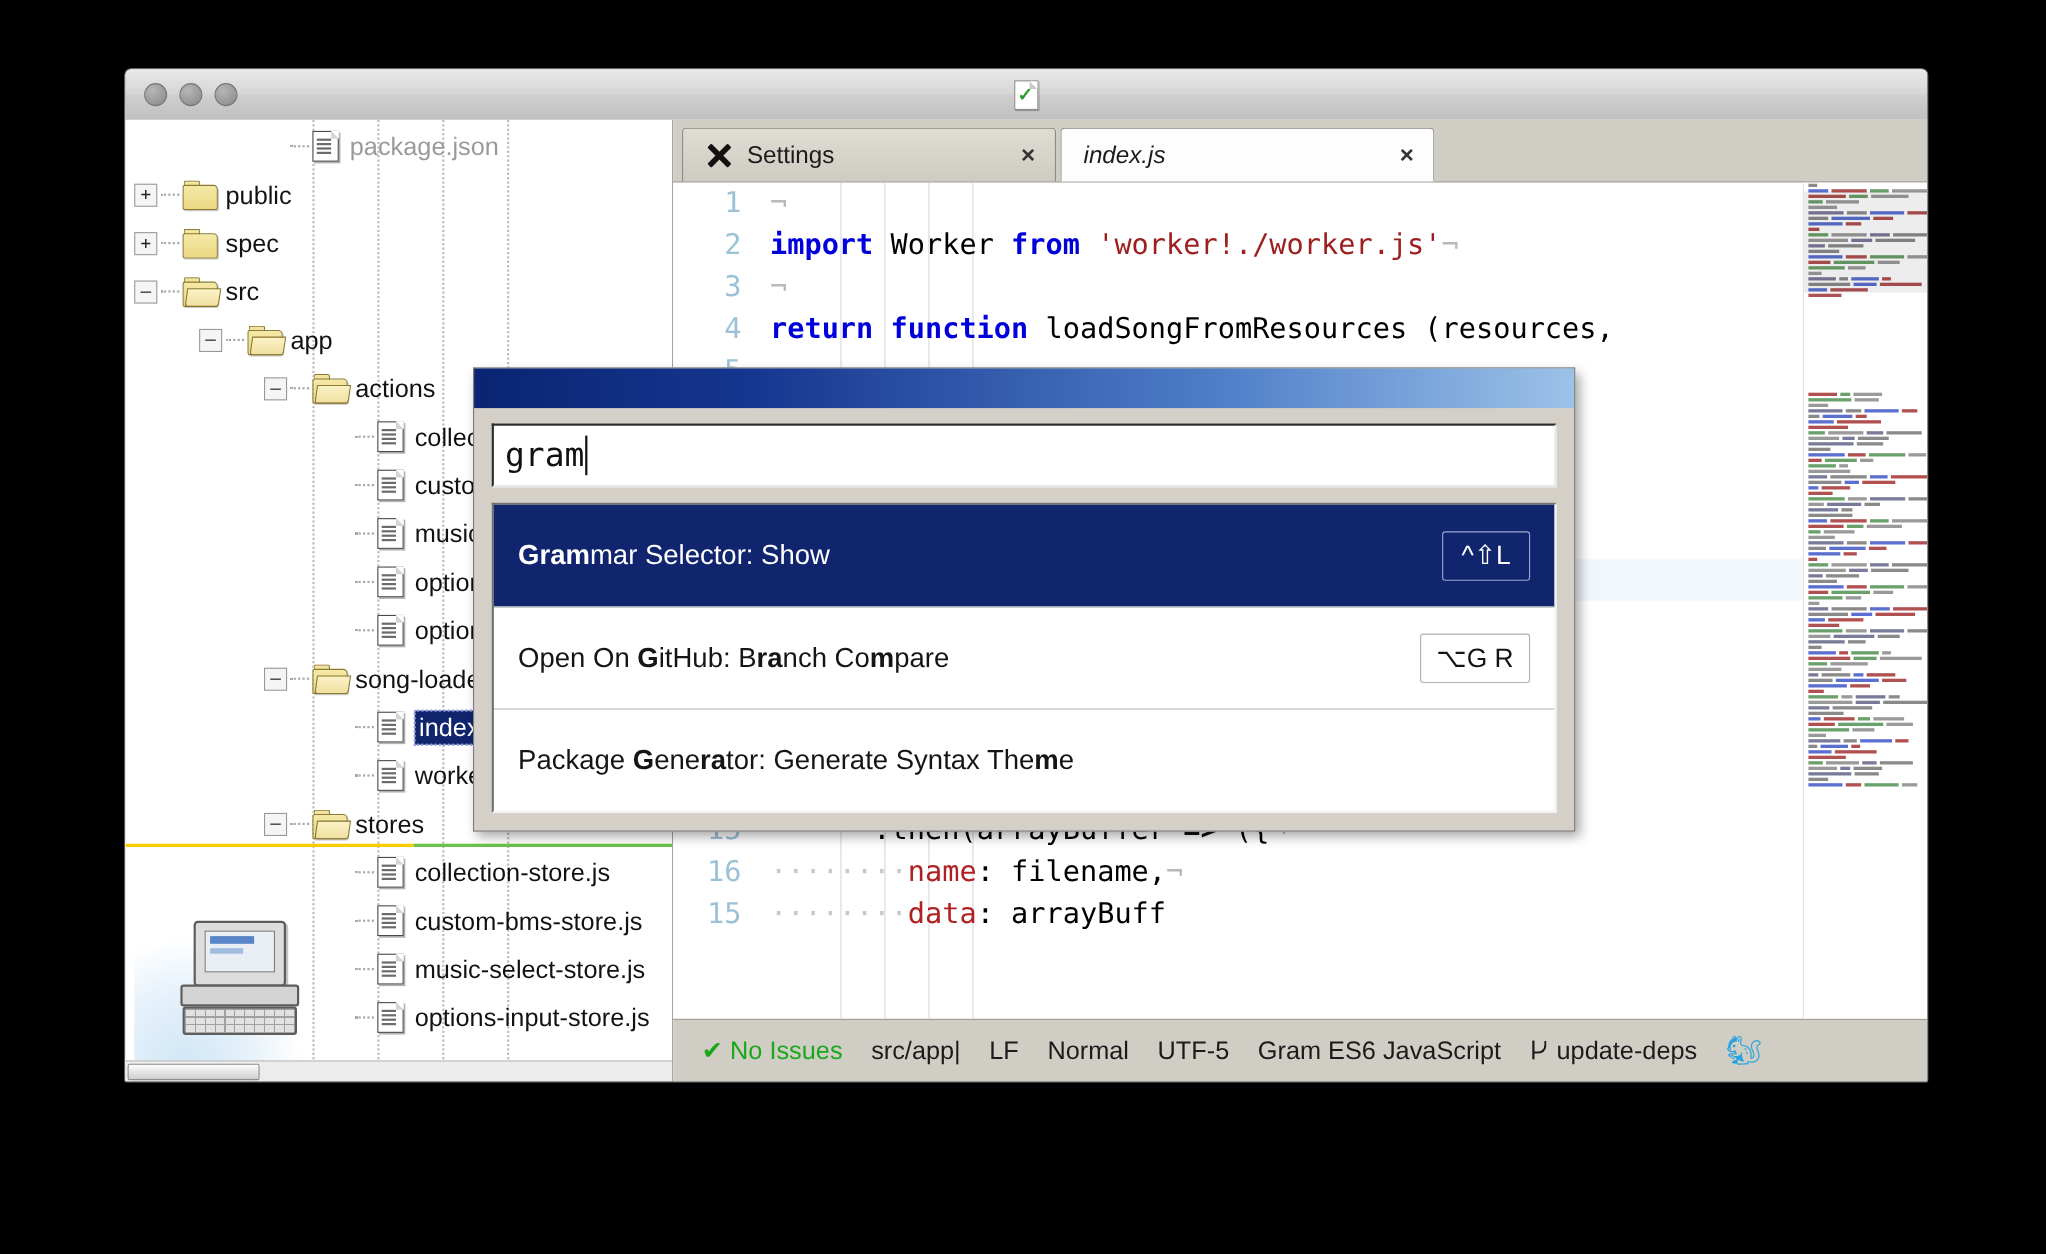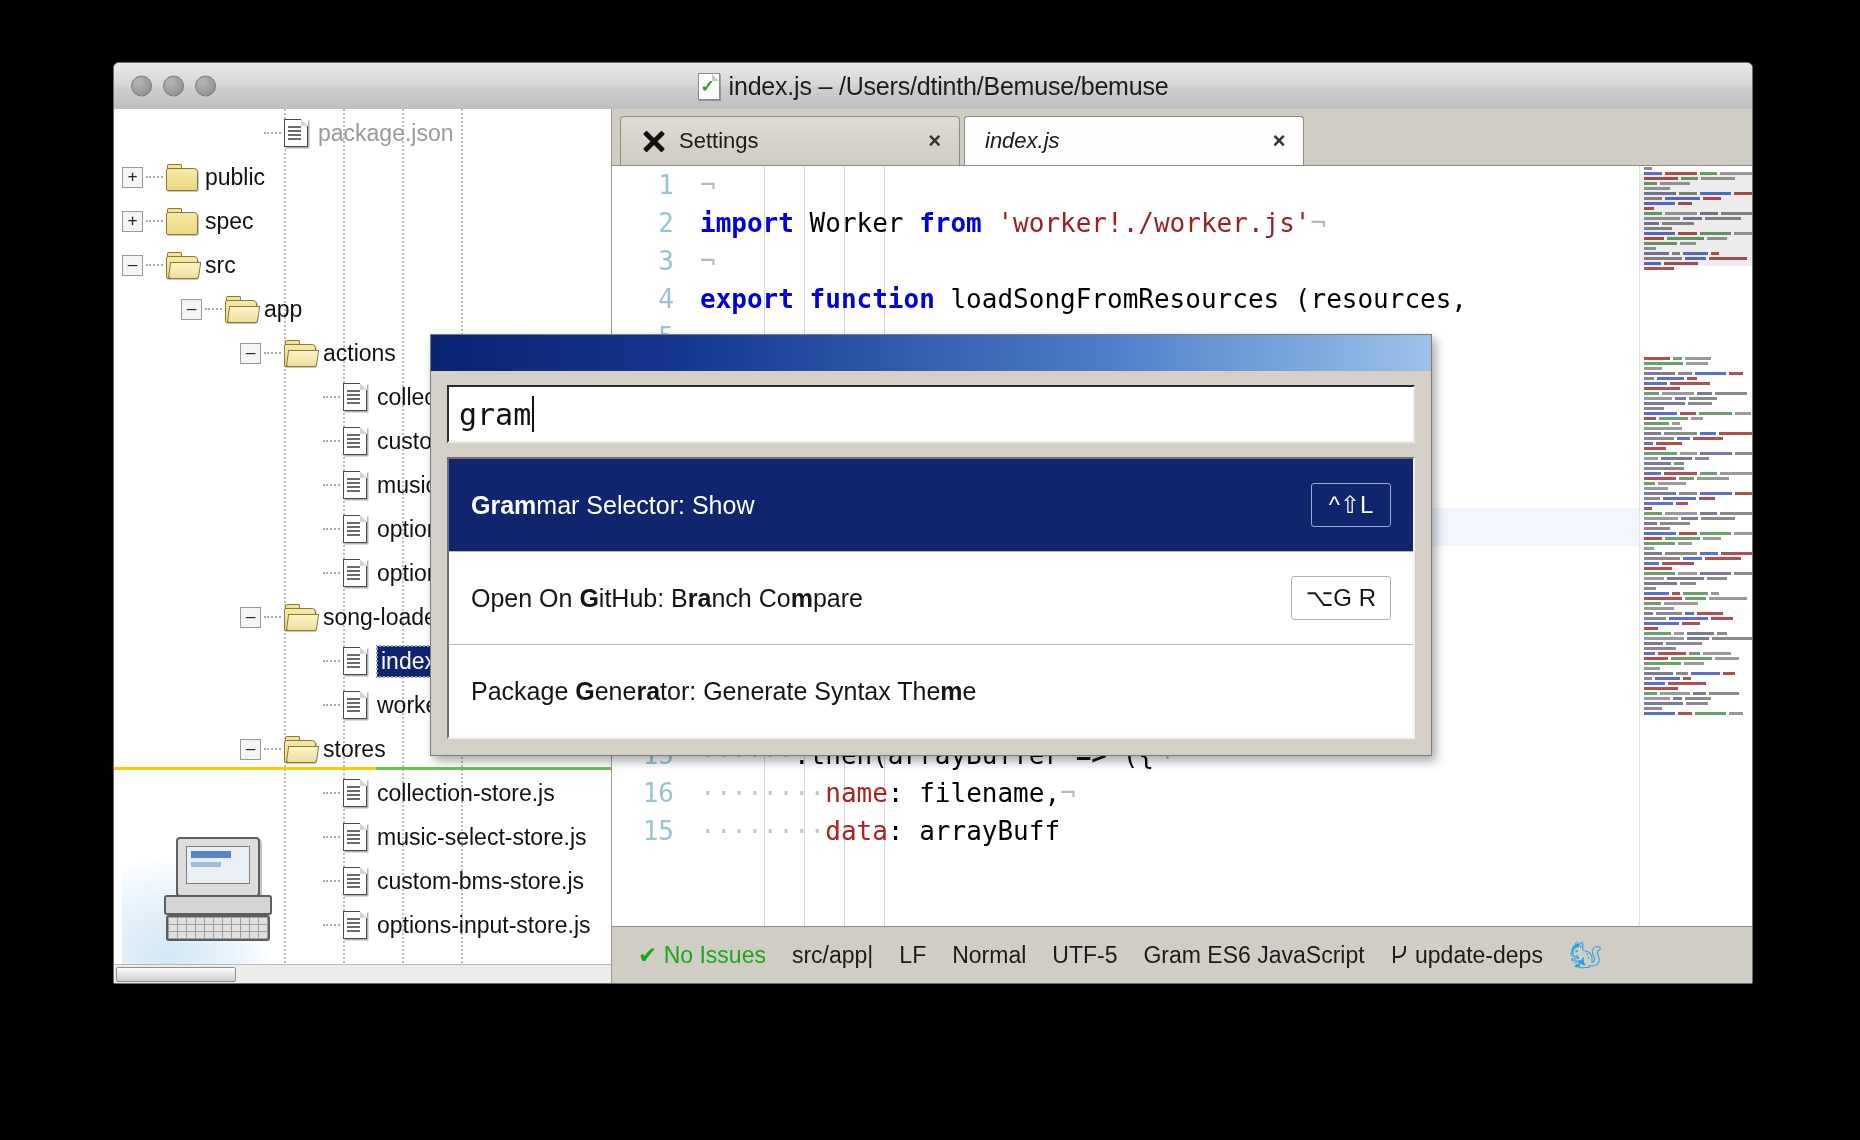--- a/index.html
+++ b/index.html
@@ -246,21 +246,20 @@
       <div class="traffic">
         <div class="tl-dot"></div>
         <div class="tl-dot"></div>
         <div class="tl-dot"></div>
       </div>
       <div class="title-wrap">
         <span class="title-icon">
           <span class="pg"></span>
             <span class="chk">✓</span>
         </span>
-        <span class="title-text">index.js – /Users/dtinth/Bemuse/bemuse</span>
       </div>
     </div>
 
     <div class="body">
 
       <div class="treeview">
         <div class="vline" style="left:170px"></div>
         <div class="vline" style="left:229px"></div>
         <div class="vline" style="left:288px"></div>
         <div class="vline" style="left:347px"></div>
@@ -438,33 +437,33 @@
             <div class="trow" style="padding-left: 185px;">
               <span class="toggle empty"></span>
               <span class="dots"></span>
               <span class="fileicon">
                 <span class="sheet"></span>
                 <span class="ln"></span>
                 <span class="ln"></span>
                 <span class="ln"></span>
                 <span class="ln"></span>
               </span>
+              <span class="tlabel">custom-bms-store.js</span>
+            </div>
+            <div class="trow" style="padding-left: 185px;">
+              <span class="toggle empty"></span>
+              <span class="dots"></span>
+              <span class="fileicon">
+                <span class="sheet"></span>
+                <span class="ln"></span>
+                <span class="ln"></span>
+                <span class="ln"></span>
+                <span class="ln"></span>
+              </span>
               <span class="tlabel">music-select-store.js</span>
-            </div>
-            <div class="trow" style="padding-left: 185px;">
-              <span class="toggle empty"></span>
-              <span class="dots"></span>
-              <span class="fileicon">
-                <span class="sheet"></span>
-                <span class="ln"></span>
-                <span class="ln"></span>
-                <span class="ln"></span>
-                <span class="ln"></span>
-              </span>
-              <span class="tlabel">custom-bms-store.js</span>
             </div>
             <div class="trow" style="padding-left: 185px;">
               <span class="toggle empty"></span>
               <span class="dots"></span>
               <span class="fileicon">
                 <span class="sheet"></span>
                 <span class="ln"></span>
                 <span class="ln"></span>
                 <span class="ln"></span>
                 <span class="ln"></span>
@@ -512,21 +511,21 @@
 
         <div class="editorbody">
           <div class="guide" style="left:152px"></div>
           <div class="guide" style="left:192px"></div>
           <div class="guide" style="left:232px"></div>
           <div class="guide" style="left:272px"></div>
           <div class="code" id="code">
               <div class="cline"><span class="gutter">1</span><span class="ctext"><span class="eol">¬</span></span></div>
               <div class="cline"><span class="gutter">2</span><span class="ctext"><span class="kw">import</span> Worker <span class="kw">from</span> <span class="str">'worker!./worker.js'</span><span class="eol">¬</span></span></div>
               <div class="cline"><span class="gutter">3</span><span class="ctext"><span class="eol">¬</span></span></div>
-              <div class="cline"><span class="gutter">4</span><span class="ctext"><span class="kw">export function</span> loadSongFromResources (resources,</span></div>
+              <div class="cline"><span class="gutter">4</span><span class="ctext"><span class="kw">return function</span> loadSongFromResources (resources,</span></div>
               <div class="cline"><span class="gutter">5</span><span class="ctext"></span></div>
               <div class="cline"><span class="gutter">6</span><span class="ctext"></span></div>
               <div class="cline"><span class="gutter">7</span><span class="ctext"></span></div>
               <div class="cline"><span class="gutter">8</span><span class="ctext">) <span class="op">=&gt;</span> {})<span class="eol">¬</span></span></div>
               <div class="cline"><span class="gutter">9</span><span class="ctext"><span class="eol">¬</span></span></div>
               <div class="cline hl"><span class="gutter">10</span><span class="ctext"><span class="op">=&gt;</span> {<span class="eol">¬</span></span></div>
               <div class="cline"><span class="gutter">11</span><span class="ctext">me))<span class="eol">¬</span></span></div>
               <div class="cline"><span class="gutter">12</span><span class="ctext"><span class="str">(s) found.</span></span></div>
               <div class="cline"><span class="gutter"></span><span class="ctext">ame <span class="op">=&gt;</span> {<span class="eol">¬</span></span></div>
               <div class="cline"><span class="gutter">13</span><span class="ctext"><span class="ind">······</span><span class="kw">return</span> resources.file(filename)<span class="eol">¬</span></span></div>

